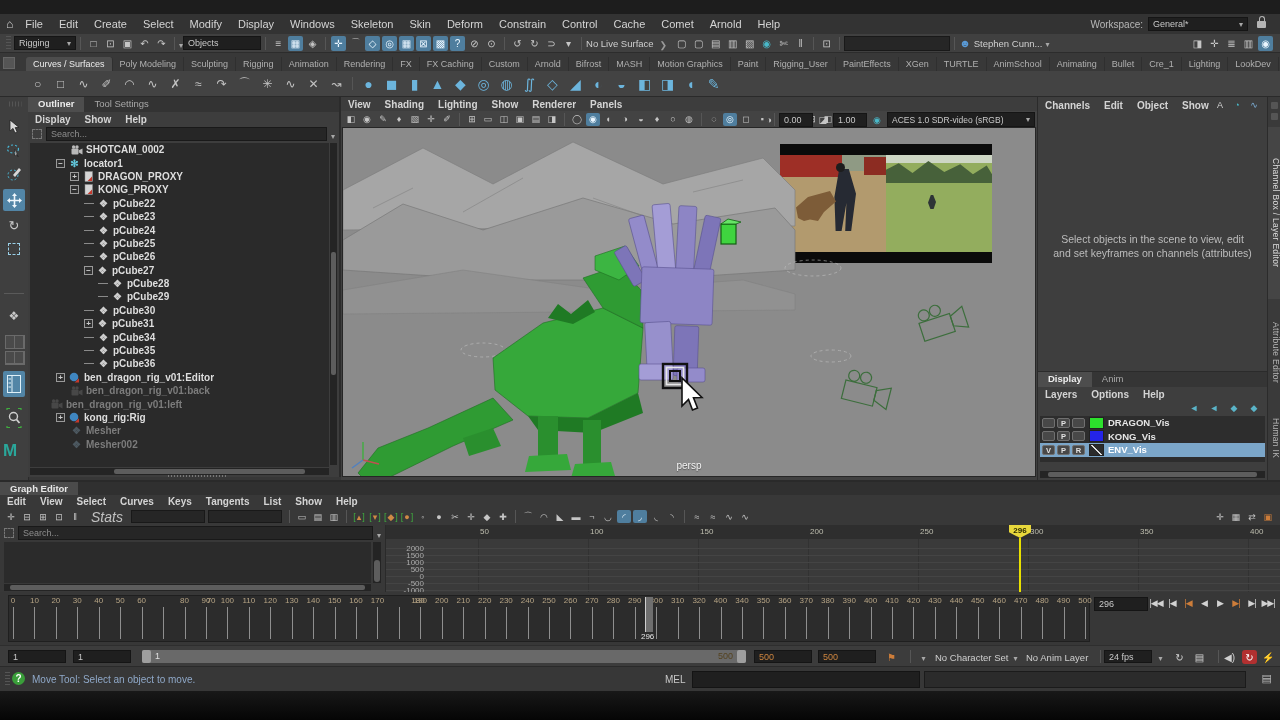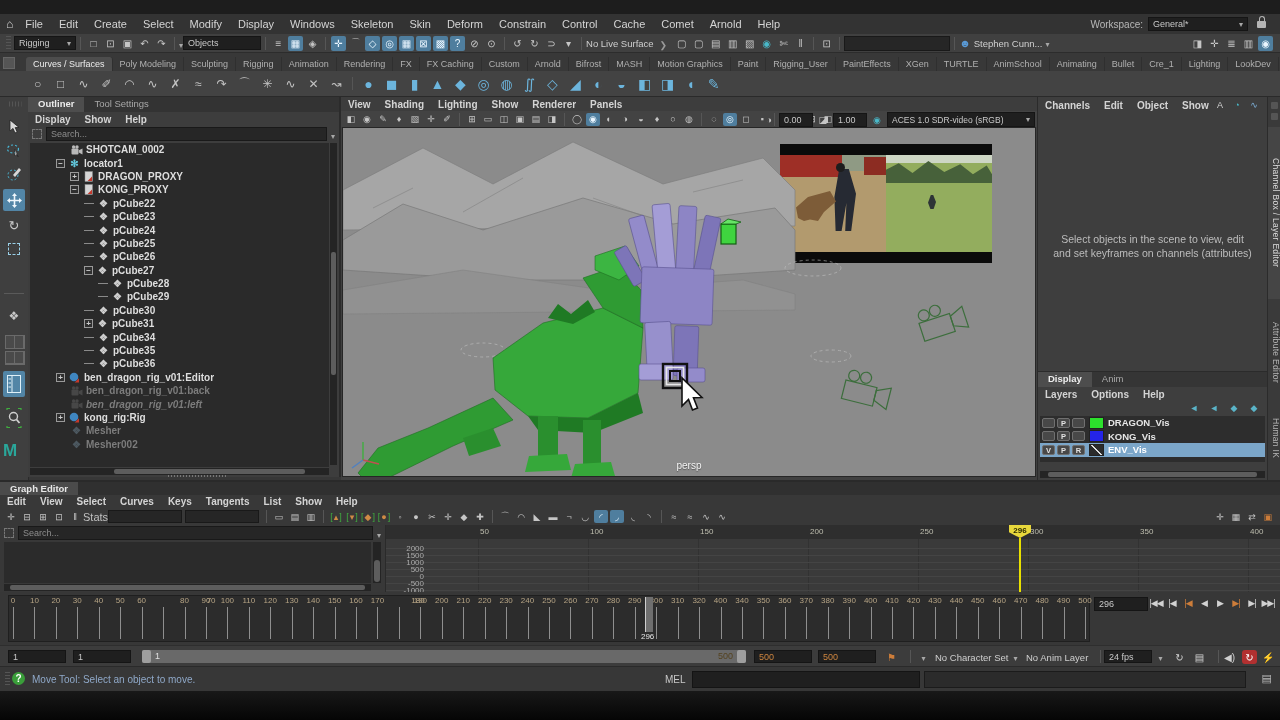--- a/index.html
+++ b/index.html
@@ -106,21 +106,21 @@
   .side-tab:nth-of-type(3){top:310px;height:62px;}
   .strip-dot{position:absolute;left:3px;width:7px;height:7px;background:#555;border-radius:1px;}
   
   #graph{left:0;top:480px;width:1280px;height:112px;background:#383838;border-top:2px solid #2a2a2a;box-sizing:border-box;}
   .ge-tabrow{height:13px;background:#303030;display:flex;}
   .ge-tab{background:#4b4b4b;color:#e8e8e8;font-size:9.5px;font-weight:bold;padding:0 10px;line-height:13px;}
   #ge-menus{height:13px;display:flex;align-items:center;font-size:10px;font-weight:bold;}
   #ge-menus .menu{padding:0 7px;font-size:10px;}
   #ge-toolbar{height:17px;display:flex;align-items:center;padding-left:3px;position:relative;}
   #ge-toolbar .ticon{width:14px;height:13px;font-size:9px;}
-  .gstat{font-size:11px;color:#c0c0c0;margin:0 0;}
+  .gstat{font-size:14px;color:#c0c0c0;margin:0 8px;font-style:italic;}
   .gfld{width:72px;height:11px;background:#262626;border:1px solid #191919;margin-right:3px;}
   .br{color:#cf8a45;position:relative;}
   .br::before{content:"[";color:#3fae3f;font-size:9px;margin-right:1px;}
   .br::after{content:"]";color:#3fae3f;font-size:9px;margin-left:1px;}
   #ge-right-icons{position:absolute;right:4px;top:2px;display:flex;}
   #ge-left{position:absolute;left:0;top:43px;width:386px;bottom:0;background:#383838;border-right:1px solid #2a2a2a;box-sizing:border-box;}
   #ge-list{position:absolute;left:4px;right:14px;top:17px;bottom:9px;background:#2b2b2b;}
   #ge-vscroll{position:absolute;right:4px;top:17px;bottom:9px;width:8px;background:#242424;}
   #ge-vscroll .thumb{position:absolute;left:1px;top:18px;height:22px;width:6px;background:#5d5d5d;border-radius:3px;}
   #ge-hscroll{position:absolute;left:4px;right:14px;bottom:1px;height:7px;background:#242424;}
@@ -537,21 +537,21 @@
             <span class="oicon">
               <svg width="12" height="10" viewBox="0 0 12 10">
                 <circle cx="2.6" cy="2" r="1.7" fill="#b9b9b9"></circle>
                 <circle cx="6" cy="2" r="1.7" fill="#b9b9b9"></circle>
                 <rect x="0.5" y="3.4" width="7" height="6" rx="1" fill="#b9b9b9"></rect>
                 <path d="M7.8,5.2 L11.5,3.4 V9.4 L7.8,7.6 Z" fill="#b9b9b9"></path>
               </svg>
             </span>
             <span>ben_dragon_rig_v01:back</span>
           </div>
-          <div class="orow gray" style="padding-left: 40px; font-style: italic;">
+          <div class="orow gray" style="padding-left: 20px;">
             <span class="oicon">
               <svg width="12" height="10" viewBox="0 0 12 10">
                 <circle cx="2.6" cy="2" r="1.7" fill="#b9b9b9"></circle>
                 <circle cx="6" cy="2" r="1.7" fill="#b9b9b9"></circle>
                 <rect x="0.5" y="3.4" width="7" height="6" rx="1" fill="#b9b9b9"></rect>
                 <path d="M7.8,5.2 L11.5,3.4 V9.4 L7.8,7.6 Z" fill="#b9b9b9"></path>
               </svg>
             </span>
             <span>ben_dragon_rig_v01:left</span>
           </div>

